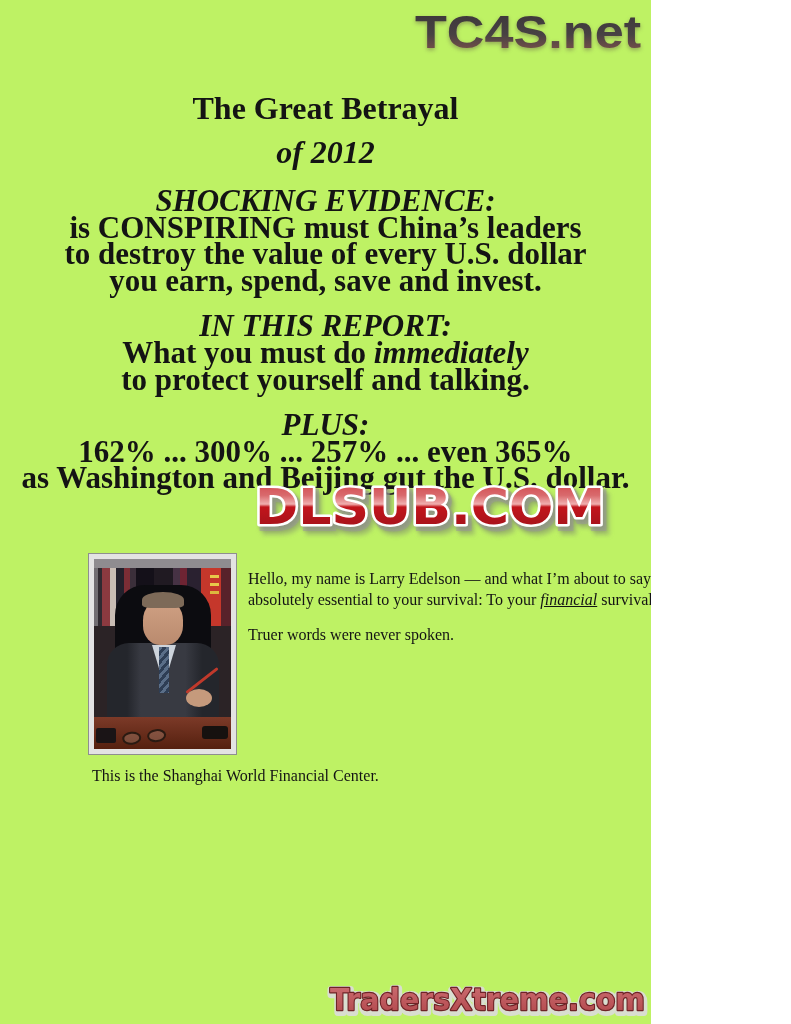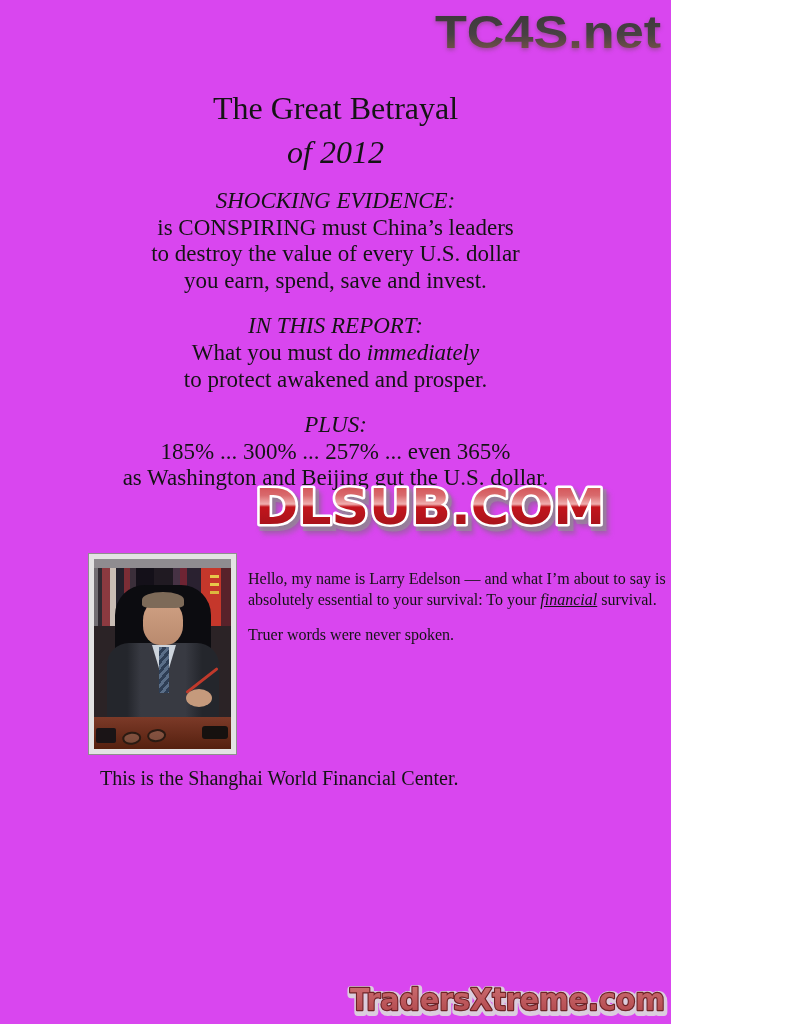--- a/index.html
+++ b/index.html
@@ -1,26 +1,26 @@
 <!DOCTYPE html>
 <html><head>
 <meta charset="utf-8">
 <style>
   html,body{margin:0;padding:0;background:#fff;}
-  .page{position:relative;width:651px;height:1024px;background:#d946ef;overflow:hidden;
-        font-family:"Liberation Serif",serif;color:#141414;padding-left:20px;}
+  .page{position:relative;width:651px;height:1024px;background:#bef264;overflow:hidden;
+        font-family:"Liberation Serif",serif;color:#141414;}
 
   
   .logo-top{position:absolute;top:2px;right:4px;filter:drop-shadow(0 2px 2px rgba(90,70,70,.45));}
 
   
   .headline{position:absolute;top:86px;left:0;right:0;text-align:center;}
-  .title{font-size:32px;font-weight:normal;line-height:44px;margin-bottom:14px;}
+  .title{font-size:32px;font-weight:bold;line-height:44px;margin-bottom:14px;}
   .title .t2{font-style:italic;}
-  .stanza{font-size:23px;font-weight:normal;line-height:26.6px;margin-bottom:19px;}
+  .stanza{font-size:31px;font-weight:bold;line-height:26.6px;margin-bottom:19px;}
   .kicker{font-style:italic;}
   .inline-italic{font-style:italic;}
 
   
   .watermark{position:absolute;left:240px;top:468px;filter:drop-shadow(3px 4px 2px rgba(110,110,110,.7));}
 
   
   .photo-frame{position:absolute;left:88px;top:553px;width:137px;height:190px;
                background:#e3e3e3;border:1px solid #8f8f8f;padding:5px;}
   .photo{position:relative;width:137px;height:190px;background:#2b2326;overflow:hidden;}
@@ -66,21 +66,21 @@
   .badge-circle::before{content:"";position:absolute;left:6px;top:3px;width:34px;height:16px;
     border-radius:50%;background:linear-gradient(rgba(255,255,255,.4),rgba(255,255,255,0));}
   .badge-num{position:absolute;left:0;right:0;top:7px;text-align:center;
     font-family:"DejaVu Sans",sans-serif;font-weight:bold;font-size:27px;color:#fff;
     text-shadow:0 1px 1px rgba(0,0,0,.45);}
 
   
   .bodycopy{position:absolute;left:248px;top:568px;width:437px;font-size:16px;line-height:21.3px;}
   .bodycopy p{margin:0 0 13px 0;}
   .u-italic{font-style:italic;text-decoration:underline;}
-  .caption{position:absolute;left:92px;top:767px;font-size:20px;margin-left:8px;}
+  .caption{position:absolute;left:92px;top:767px;font-size:16px;}
 
   
   .logo-bottom{position:absolute;right:0;bottom:2px;}
 </style>
 </head>
 <body>
 
 <div class="page">
 
   <svg class="logo-top" width="240" height="58" viewBox="0 0 240 58">
@@ -103,26 +103,26 @@
     <div class="stanza">
       <div class="kicker">SHOCKING EVIDENCE:</div>
       <div>is CONSPIRING must China’s leaders</div>
       <div>to destroy the value of every U.S. dollar</div>
       <div>you earn, spend, save and invest.</div>
     </div>
 
     <div class="stanza">
       <div class="kicker">IN THIS REPORT:</div>
       <div><span>What you must do </span><span class="inline-italic">immediately</span></div>
-      <div>to protect awakened and prosper.</div>
+      <div>to protect yourself and talking.</div>
     </div>
 
     <div class="stanza">
       <div class="kicker">PLUS:</div>
-      <div>185% ... 300% ... 257% ... even 365%</div>
+      <div>162% ... 300% ... 257% ... even 365%</div>
       <div>as Washington and Beijing gut the U.S. dollar.</div>
     </div>
   </div>
 
   <svg class="watermark" width="380" height="78" viewBox="0 0 380 78">
     <defs>
       <linearGradient id="wm-grad" x1="0" y1="0" x2="0" y2="1">
         <stop offset="0" stop-color="#cf3f44"></stop>
         <stop offset="0.30" stop-color="#d96a6d"></stop>
         <stop offset="0.45" stop-color="#f0afaf"></stop>

